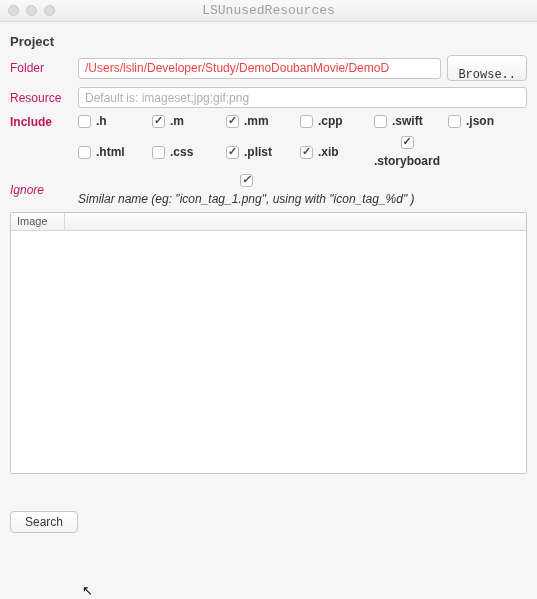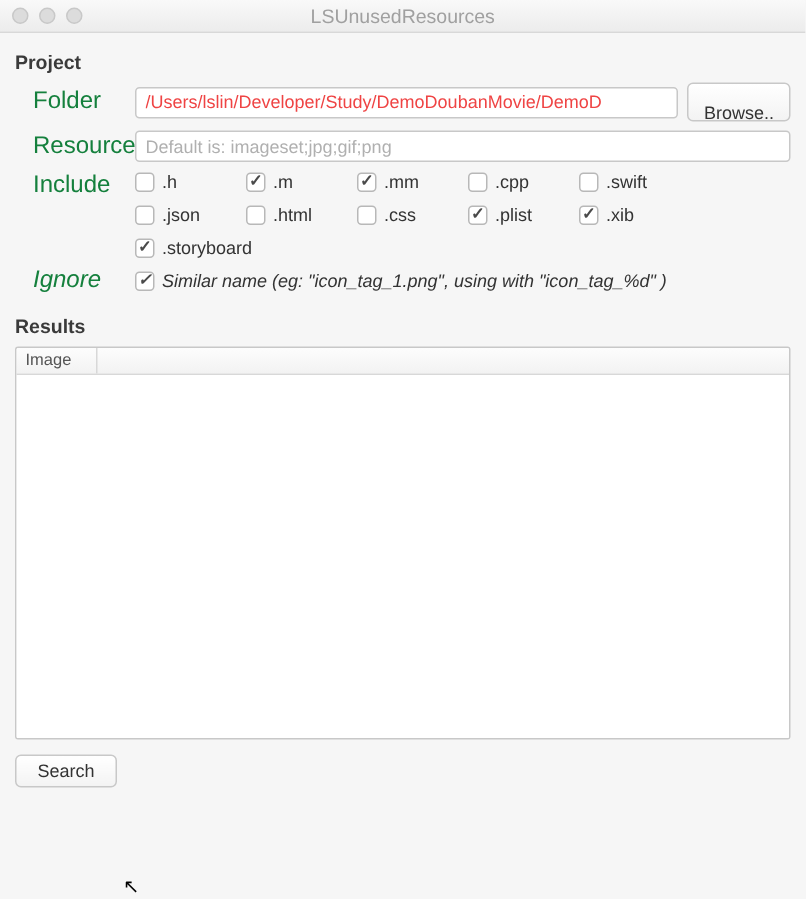--- a/index.html
+++ b/index.html
@@ -37,20 +37,21 @@
       border: 0.5px solid #c8c8c8;
     }
     .window-title {
       position: absolute;
       left: 0;
       right: 0;
       text-align: center;
       font-size: 13px;
       color: #a0a0a0;
       pointer-events: none;
+      font-family: Liberation Mono, monospace;
     }
     .content {
       padding: 10px 10px 8px 10px;
     }
     .section-heading {
       font-weight: bold;
       font-size: 13px;
       color: #3a3a3a;
       margin-bottom: 6px;
       margin-top: 2px;
@@ -58,24 +59,23 @@
     .section-heading.gap-top {
       margin-top: 14px;
     }
     .row {
       display: flex;
       align-items: center;
       margin-bottom: 6px;
     }
     .label-col {
       width: 68px;
-      font-size: 16px;
-      color: #15803d;
+      font-size: 12px;
+      color: #be185d;
       flex-shrink: 0;
-      margin-left: 12px;
     }
     .text-input {
       flex: 1;
       height: 21px;
       border: 1px solid #c8c8c8;
       border-radius: 3px;
       padding: 0 6px;
       font-size: 12px;
       background: #fff;
       color: #ef4444;
@@ -86,36 +86,38 @@
     .mac-button {
       height: 21px;
       padding: 12px 10px;
       border: 1px solid #c8c8c8;
       border-radius: 4px;
       background: linear-gradient(#ffffff, #f3f3f3);
       font-size: 12px;
       color: #333;
       cursor: default;
       margin-left: 6px;
+      font-family: Liberation Mono, monospace;
     }
     .checkbox-grid {
       flex: 1;
       display: flex;
       flex-wrap: wrap;
       row-gap: 8px;
     }
     .cb-item {
       display: flex;
       align-items: center;
       gap: 5px;
       font-size: 12px;
       width: 74px;
     }
     .cb-item.wide {
       width: auto;
+      flex-direction: column;
     }
     .cb-box {
       width: 13px;
       height: 13px;
       border: 1px solid #b8b8b8;
       border-radius: 3px;
       background: #fff;
       position: relative;
       flex-shrink: 0;
     }
@@ -160,20 +162,21 @@
     }
     .search-btn {
       height: 22px;
       padding: 0 14px;
       border: 1px solid #c8c8c8;
       border-radius: 4px;
       background: linear-gradient(#ffffff, #f3f3f3);
       font-size: 12px;
       color: #333;
       cursor: default;
+      margin-top: 27px;
     }
     .cursor {
       position: absolute;
       left: 82px;
       top: 583px;
       font-size: 13px;
       pointer-events: none;
       color: #000;
     }
   </style>
@@ -196,21 +199,21 @@
     <div class="label-col">Folder</div>
     <input class="text-input" type="text" value="/Users/lslin/Developer/Study/DemoDoubanMovie/DemoD" style="">
     <button class="mac-button">Browse..</button>
   </div>
 
   <div class="row">
     <div class="label-col">Resource</div>
     <input class="text-input" type="text" placeholder="Default is: imageset;jpg;gif;png" style="">
   </div>
 
-  <div class="row" style="align-items:flex-start; margin-top:6px;">
+  <div class="row" style="align-items:flex-start; margin-top:6px;font-weight:bold;">
     <div class="label-col" style="padding-top:1px;">Include</div>
     <div class="checkbox-grid" id="include-grid">
         <div class="cb-item">
           <div class="cb-box"></div>
           <span>.h</span>
         </div>
         <div class="cb-item">
           <div class="cb-box checked"></div>
           <span>.m</span>
         </div>
@@ -254,21 +257,20 @@
   </div>
 
   <div class="row" style="margin-top:6px;font-style:italic;">
     <div class="label-col">Ignore</div>
     <div class="cb-item wide">
       <div id="ignore-box" class="cb-box checked"></div>
       <span>Similar name (eg: "icon_tag_1.png", using with "icon_tag_%d" )</span>
     </div>
   </div>
 
-  <div class="section-heading gap-top">Results</div>
   <div class="results-table">
     <div class="results-header">
       <div class="col-image">Image</div>
     </div>
     <div class="results-body"></div>
   </div>
 
   <div class="footer">
     <button class="search-btn">Search</button>
   </div>

